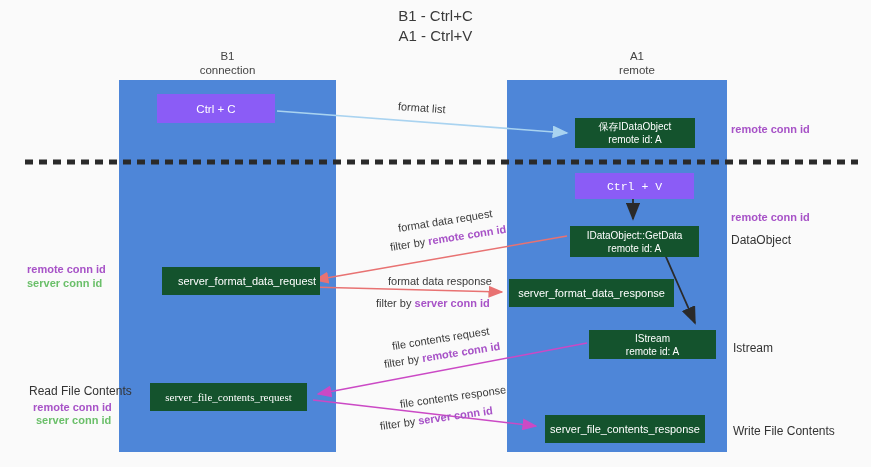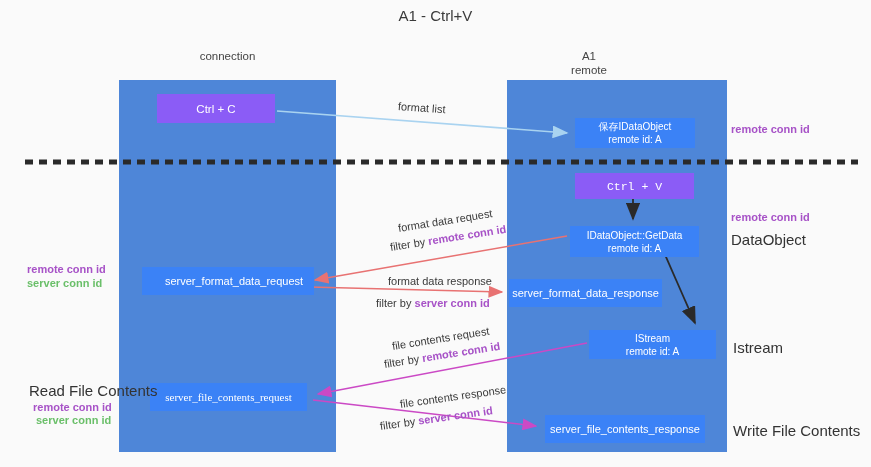--- a/index.html
+++ b/index.html
@@ -18,41 +18,43 @@
     background:#4e86d8;width:217px;top:80px;height:372px;
   }
   .lane-header{
     top:49px;text-align:center;font-size:11.5px;line-height:14px;color:#444;
   }
   .box{
     display:flex;align-items:center;justify-content:center;
     text-align:center;color:#fff;box-sizing:border-box;
   }
   .green{background:#8b5cf6;font-size:11.5px;}
-  .orange{background:#3b82f6;font-size:11px;}
+  .orange{background:#14532d;font-size:11px;}
   .orange.two-line{font-size:10px;line-height:13px;flex-direction:column;}
-  .side-label{font-size:15px;line-height:14px;color:#333;white-space:nowrap;}
+  .side-label{font-size:12px;line-height:14px;color:#333;white-space:nowrap;}
   .purple-bold{color:#a752c7;font-weight:bold;}
   .green-bold{color:#6abf69;font-weight:bold;}
   .arrow-label{
     font-size:11px;color:#3a3a3a;white-space:nowrap;transform-origin:left center;
   }
   svg{position:absolute;left:0;top:0;}
 </style>
 </head>
 <body>
 
 <div class="abs title">
+  <div>B1 - Ctrl+C</div>
   <div>A1 - Ctrl+V</div>
 </div>
 
 <div class="abs lane-header" style="left:119px;width:217px;">
+  <div>B1</div>
   <div>connection</div>
 </div>
-<div class="abs lane-header" style="left:479px;width:220px;">
+<div class="abs lane-header" style="left:527px;width:220px;">
   <div>A1</div>
   <div>remote</div>
 </div>
 
 <div class="abs lane" style="left:119px;"></div>
 <div class="abs lane" style="left:507px;width:220px;"></div>
 
 <svg width="871" height="467" viewBox="0 0 871 467">
   <defs>
     <marker id="m-blue" markerWidth="10" markerHeight="8" refX="9" refY="4" orient="auto">
@@ -89,25 +91,25 @@
 
 <div class="abs box green" style="left:575px;top:173px;width:119px;height:26px;font-family:Liberation Mono, monospace;">
   <span>Ctrl + V</span>
 </div>
 
 <div class="abs box orange two-line" style="left:570px;top:226px;width:129px;height:31px;">
   <div>IDataObject::GetData</div>
   <div>remote id: A</div>
 </div>
 
-<div class="abs box orange" style="left:142px;top:267px;width:172px;height:28px;padding-left:12px;">
+<div class="abs box orange" style="left:162px;top:267px;width:158px;height:28px;padding-left:12px;">
   <span>server_format_data_request</span>
 </div>
 
-<div class="abs box orange" style="left:509px;top:279px;width:153px;height:28px;">
+<div class="abs box orange" style="left:509px;top:279px;width:165px;height:28px;">
   <span>server_format_data_response</span>
 </div>
 
 <div class="abs box orange two-line" style="left:589px;top:330px;width:127px;height:29px;">
   <div>IStream</div>
   <div>remote id: A</div>
 </div>
 
 <div class="abs box orange" style="left:150px;top:383px;width:157px;height:28px;font-family:Liberation Serif, serif;">
   <span>server_file_contents_request</span>

